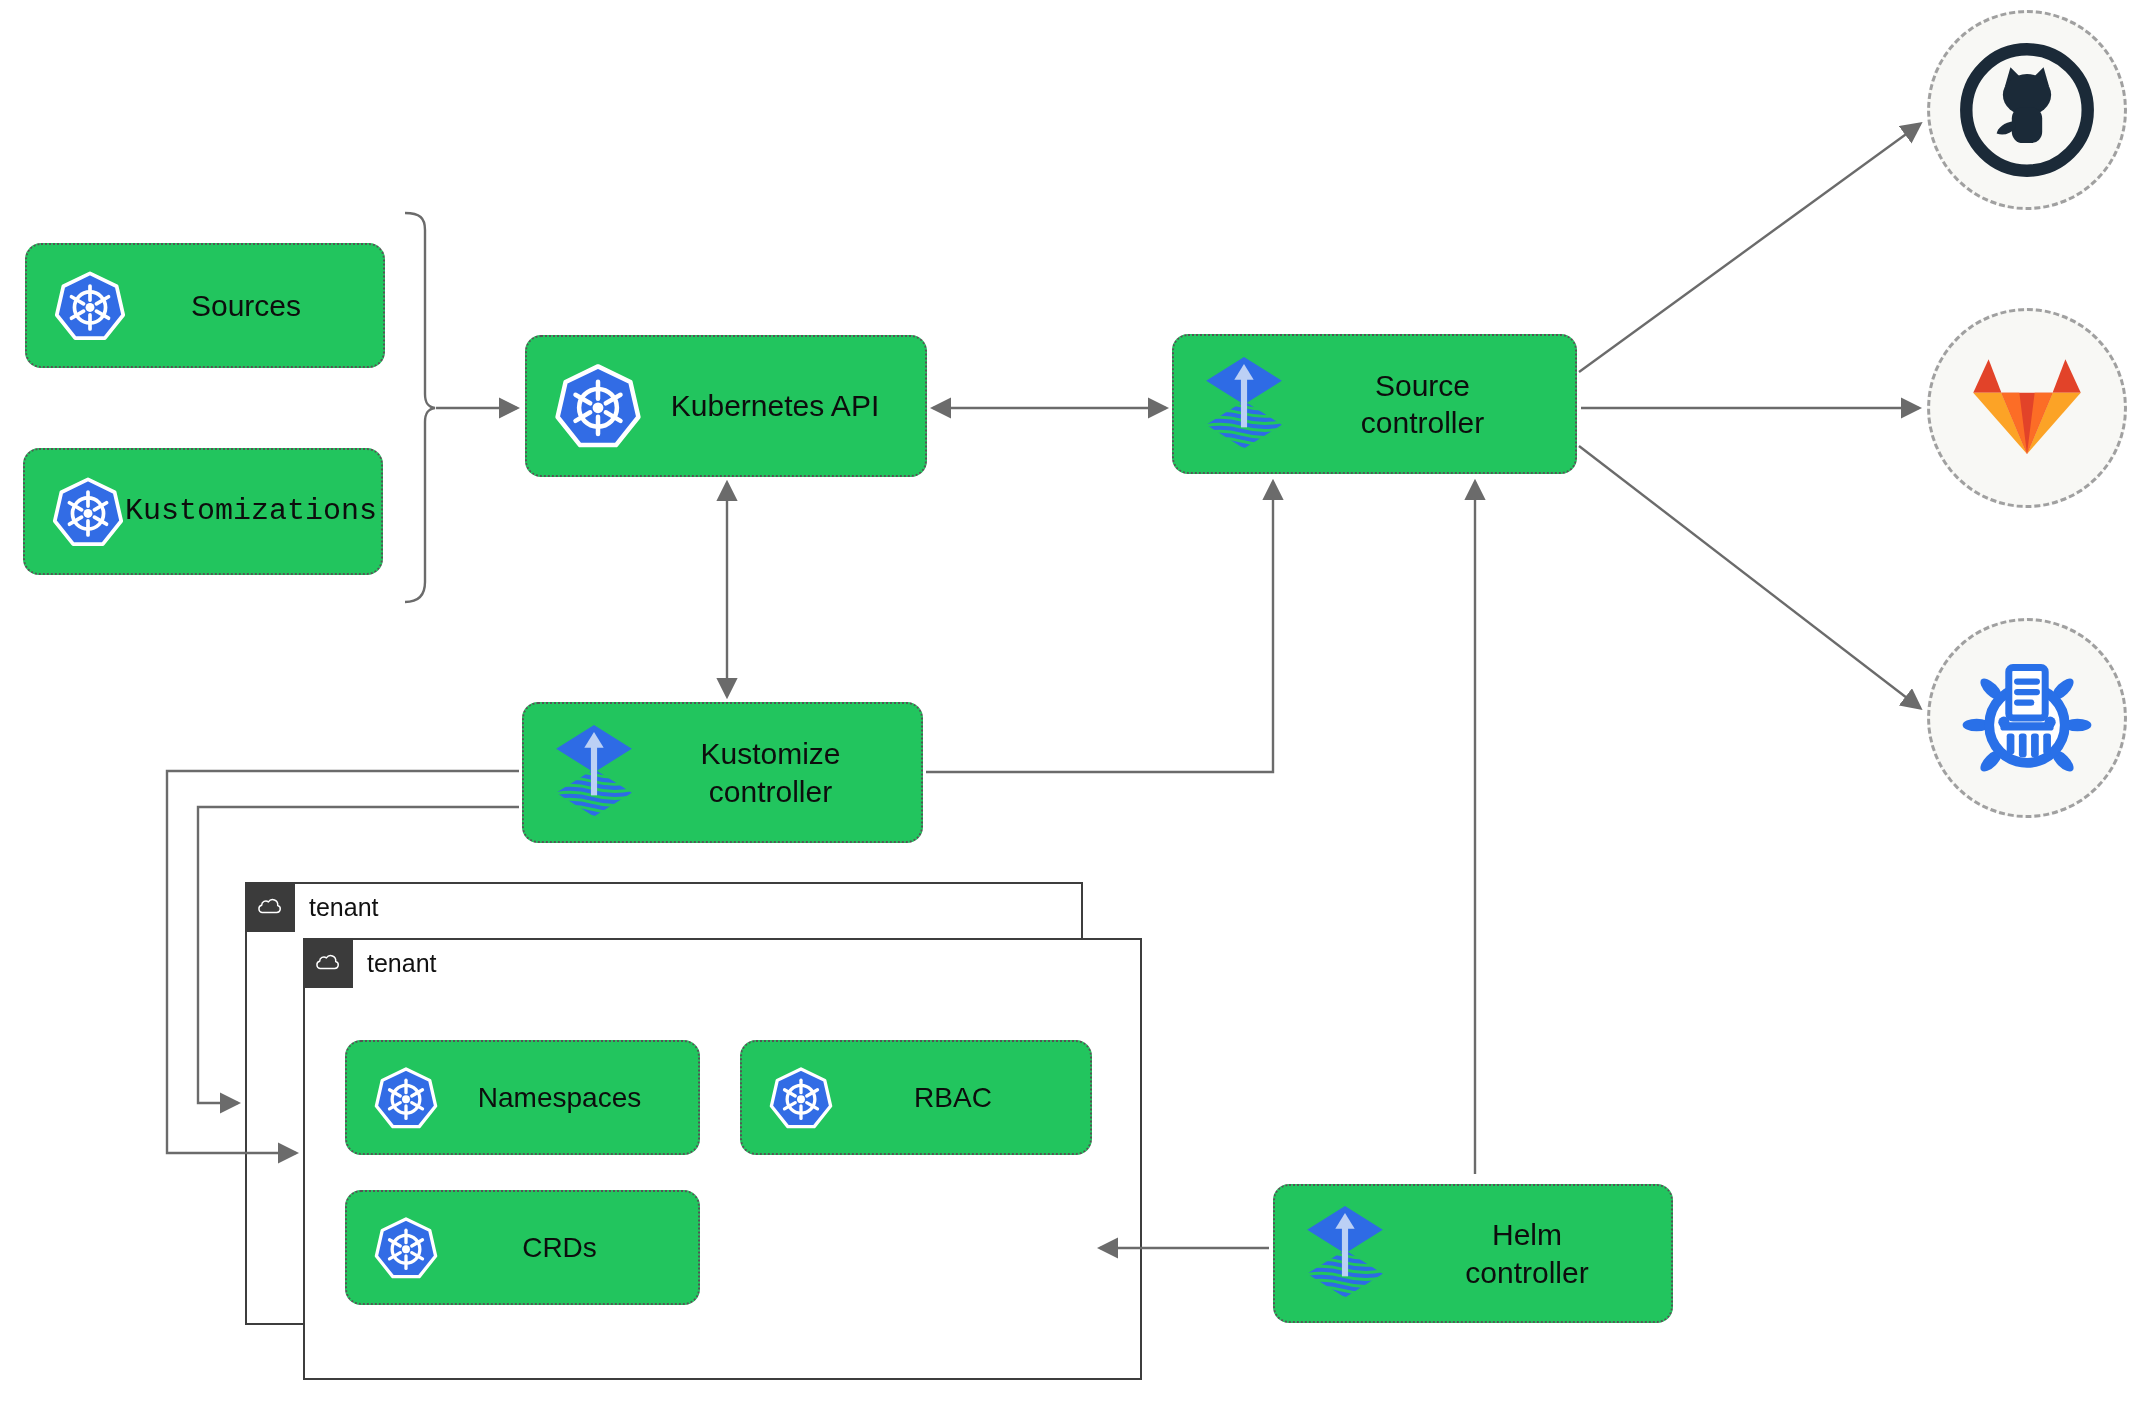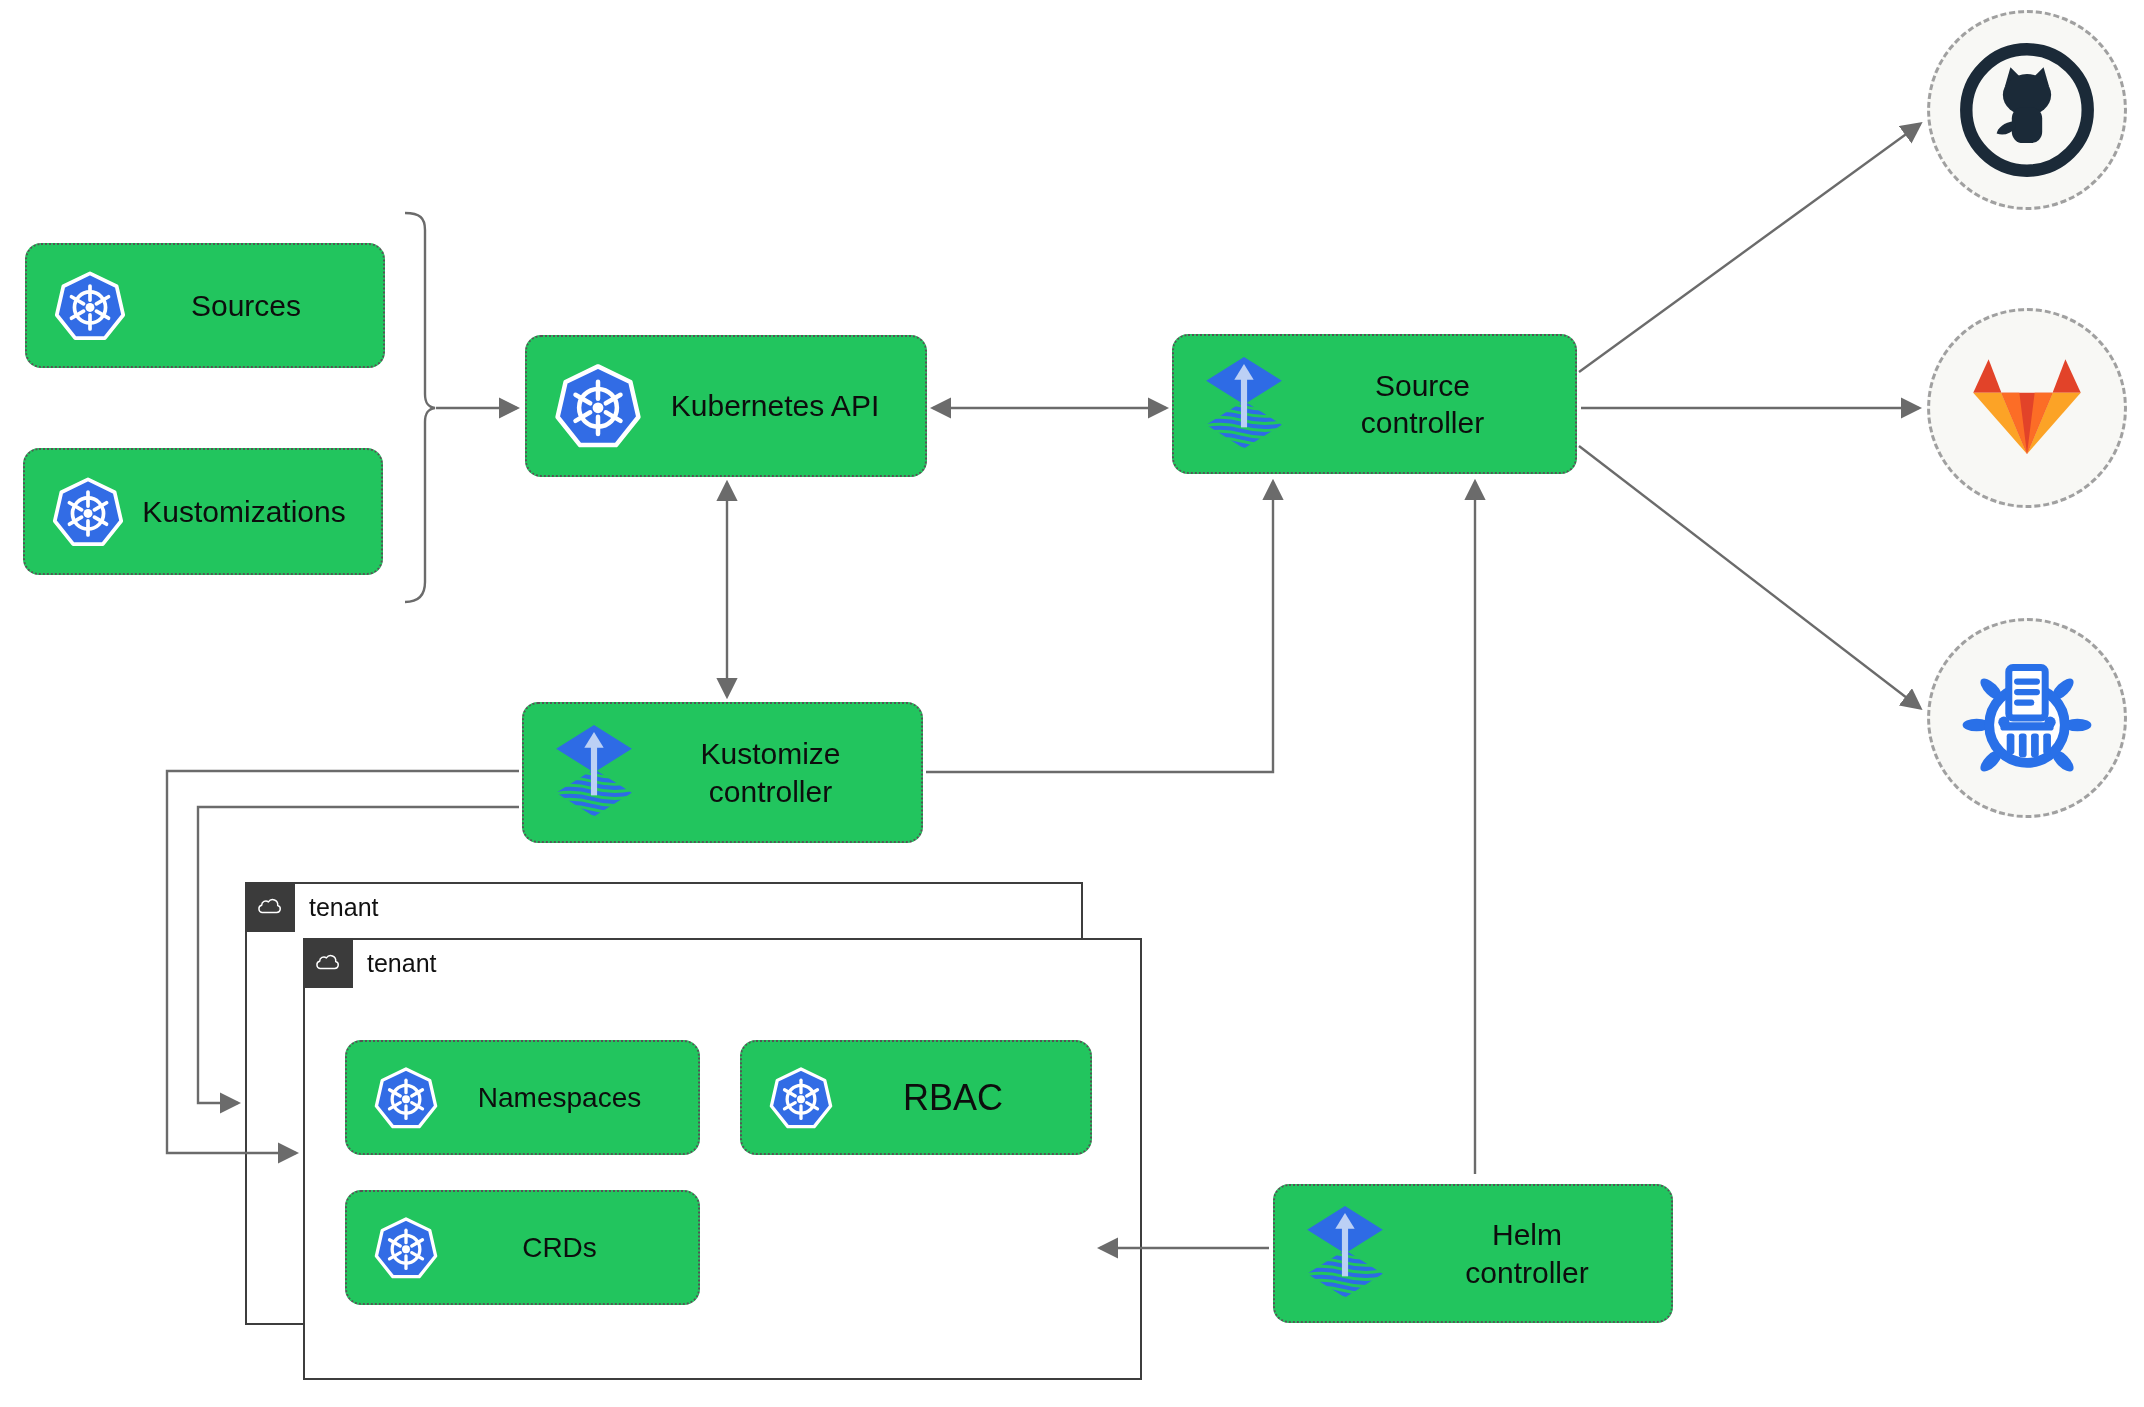--- a/index.html
+++ b/index.html
@@ -182,21 +182,21 @@
 
   <div class="node" style="left:25px;top:243px;width:360px;height:125px;">
     <span class="nicon">
       <svg width="74" height="74">
           <use href="#sym-k8s"></use>
         </svg>
       </span>
     <span class="label">Sources</span>
   </div>
 
-  <div class="node" style="left:23px;top:448px;width:360px;height:127px;">
+  <div class="node" style="left:23px;top:448px;width:360px;height:127px;font-family:Liberation Mono, monospace;">
     <span class="nicon">
       <svg width="74" height="74">
           <use href="#sym-k8s"></use>
         </svg>
       </span>
     <span class="label">Kustomizations</span>
   </div>
 
   <div class="node" style="left:525px;top:335px;width:402px;height:142px;">
     <span class="nicon">
@@ -242,21 +242,21 @@
       </span>
     <span class="label" style="font-size:28px;">Namespaces</span>
   </div>
 
   <div class="node" style="left:740px;top:1040px;width:352px;height:115px;">
     <span class="nicon">
       <svg width="66" height="66">
           <use href="#sym-k8s"></use>
         </svg>
       </span>
-    <span class="label" style="font-size:36px;">RBAC</span>
+    <span class="label" style="font-size:28px;">RBAC</span>
   </div>
 
   <div class="node" style="left:345px;top:1190px;width:355px;height:115px;">
     <span class="nicon">
       <svg width="66" height="66">
           <use href="#sym-k8s"></use>
         </svg>
       </span>
     <span class="label" style="font-size:28px;">CRDs</span>
   </div>

